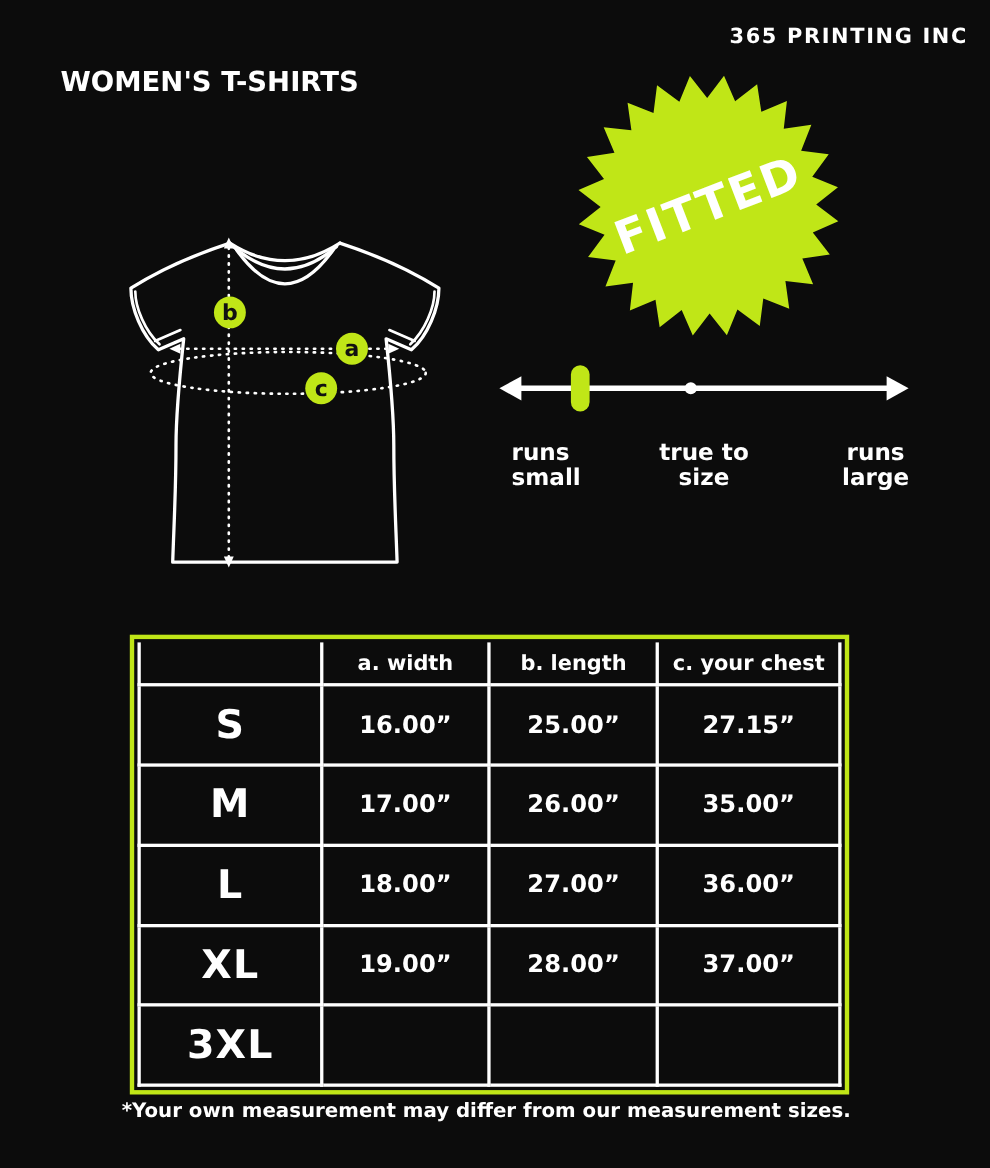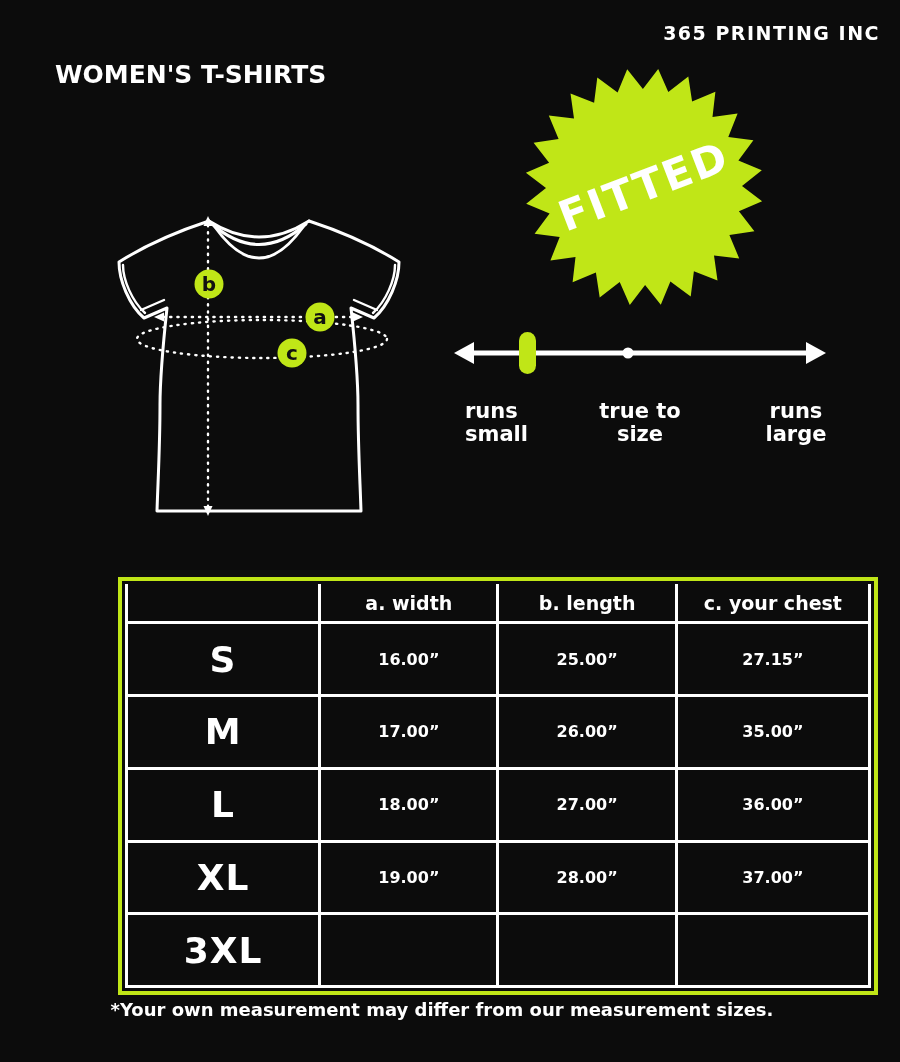--- a/index.html
+++ b/index.html
@@ -39,37 +39,37 @@
 
   .scale-svg{ top:323px; left:450px; }
   .scale-label{
     top:400px; font-size:21px; line-height:1.1; color:var(--white);
   }
   .lbl-left{ left:465px; text-align:left; }
   .lbl-center{ left:588px; width:104px; text-align:center; }
   .lbl-right{ left:744px; width:104px; text-align:center; }
 
   .table-wrap{
-    top:577px; left:118px; width:760px; height:418px;
+    top:577px; left:118px; width:654px; height:418px;
     border:4px solid var(--green);
     padding:3px;
     background:var(--bg);
   }
   table{
     width:100%; height:100%;
     border-collapse:collapse; table-layout:fixed;
   }
   td{
     border:3px solid var(--white);
     text-align:center; vertical-align:middle;
     color:var(--white);
   }
   tr.header td{ border-top:none; font-size:19px; }
   td.size{ font-size:36px; letter-spacing:1px; }
-  td.val{ font-size:16px;margin-left:16px; }
+  td.val{ font-size:22px;margin-left:16px; }
 
   .footnote{
     top:999px; left:0; width:884px;
     text-align:center; font-size:18px; color:var(--white);
   }
   svg text{ font-family:"DejaVu Sans", sans-serif; font-weight:bold; }
 </style>
 </head>
 <body>
 

